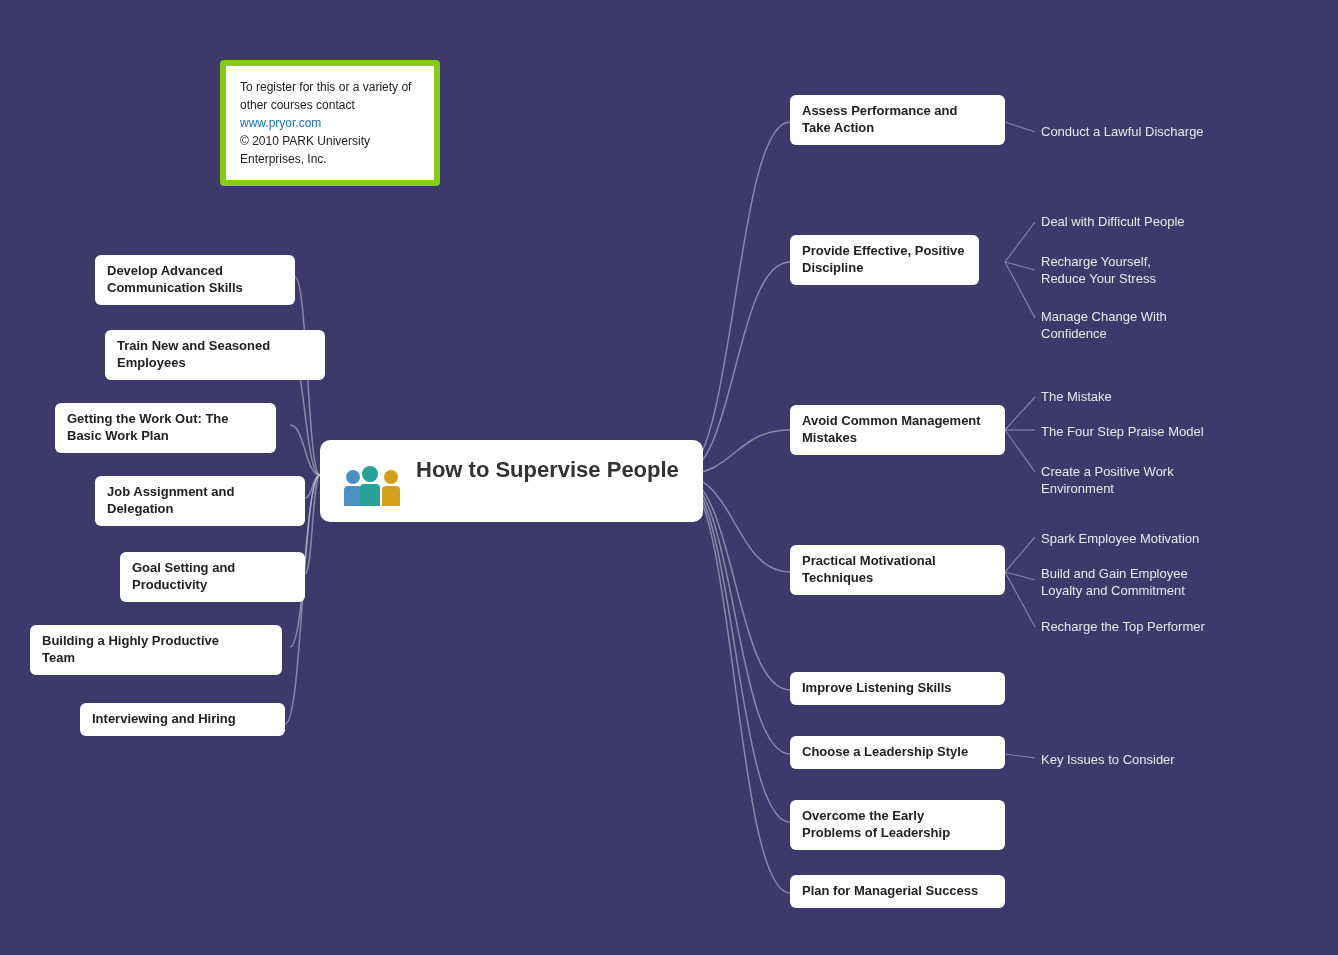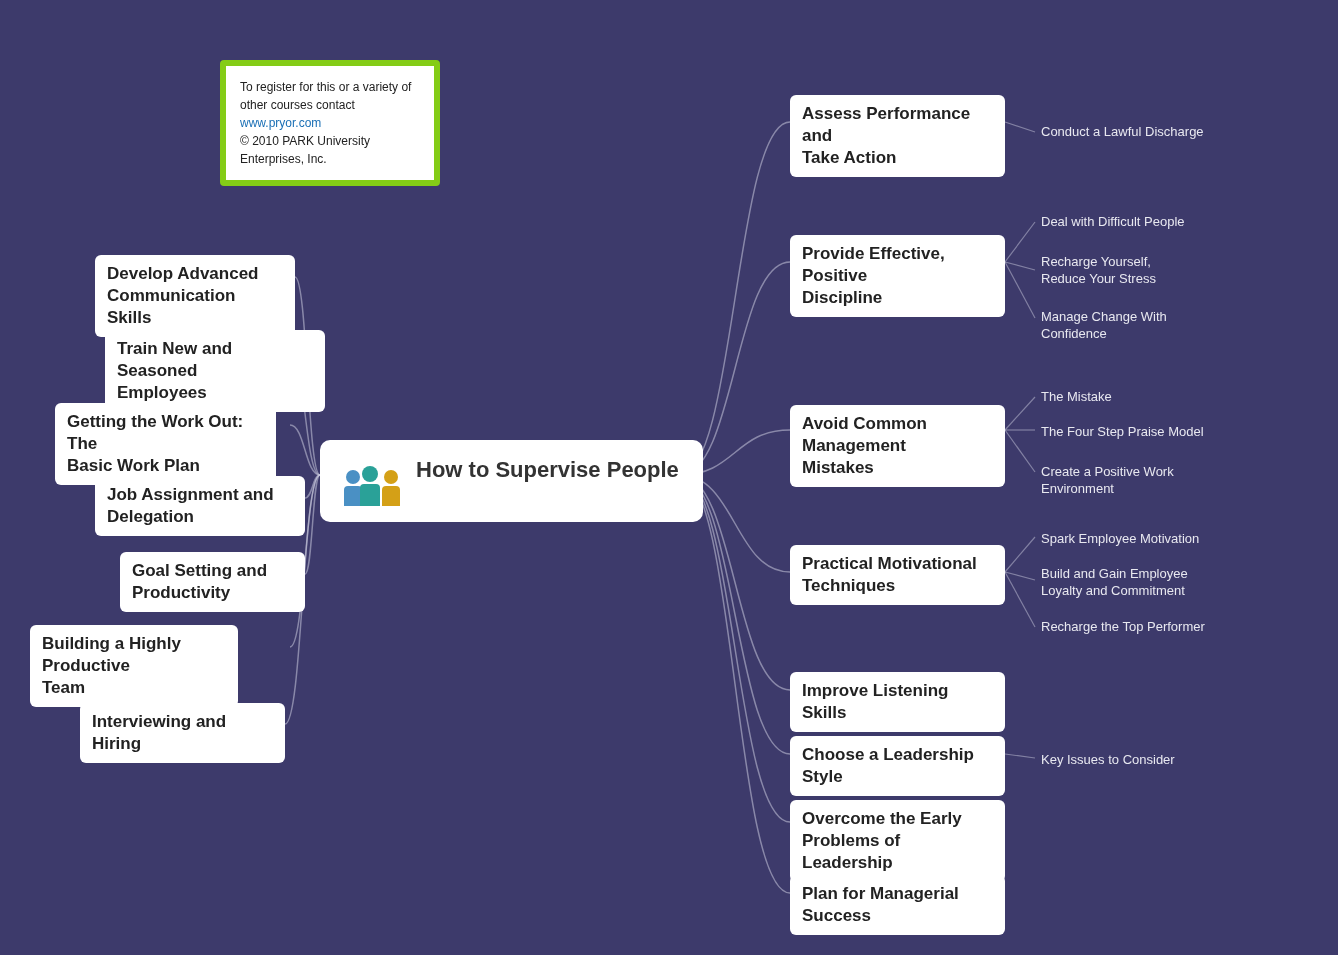--- a/index.html
+++ b/index.html
@@ -17,21 +17,21 @@
       top: 0; left: 0;
       width: 1338px;
       height: 955px;
     }
 
     .node {
       position: absolute;
       background: white;
       border-radius: 6px;
       padding: 8px 12px;
-      font-size: 17px;
+      font-size: 13px;
       color: #222;
       line-height: 1.3;
       text-align: center;
     }
 
     .node.center {
       display: flex;
       gap: 12px;
       padding: 16px 24px;
       font-size: 22px;
@@ -170,29 +170,29 @@
 <div class="node bold" style="left:95px; top:255px; width:200px;">Develop Advanced<br>Communication Skills</div>
 
 <div class="node bold" style="left:70px; top:330px; width:220px;margin-left:35px;">Train New and Seasoned<br>Employees</div>
 
 <div class="node bold" style="left:55px; top:403px; width:221px;">Getting the Work Out: The<br>Basic Work Plan</div>
 
 <div class="node bold" style="left:95px; top:476px; width:210px;">Job Assignment and<br>Delegation</div>
 
 <div class="node bold" style="left:120px; top:552px; width:185px;">Goal Setting and<br>Productivity</div>
 
-<div class="node bold" style="left:30px; top:625px; width:208px;">Building a Highly Productive<br>Team</div>
+<div class="node bold" style="left:30px; top:625px; width:252px;">Building a Highly Productive<br>Team</div>
 
 <div class="node bold" style="left:80px; top:703px; width:205px;">Interviewing and Hiring</div>
 
 <div class="node bold" style="left:790px; top:95px; width:215px;">Assess Performance and<br>Take Action</div>
 
 <div class="node leaf" style="left:1035px; top:120px;">Conduct a Lawful Discharge</div>
 
-<div class="node bold" style="left:790px; top:235px; width:215px;">Provide Effective, Positive<br>Discipline</div>
+<div class="node bold" style="left:790px; top:235px; width:189px;">Provide Effective, Positive<br>Discipline</div>
 
 <div class="node leaf" style="left:1035px; top:210px;">Deal with Difficult People</div>
 <div class="node leaf" style="left:1035px; top:250px; white-space:normal; width:165px;">Recharge Yourself, Reduce Your Stress</div>
 <div class="node leaf" style="left:1035px; top:305px; white-space:normal; width:155px;">Manage Change With Confidence</div>
 
 <div class="node bold" style="left:790px; top:405px; width:215px;">Avoid Common Management<br>Mistakes</div>
 
 <div class="node leaf" style="left:1035px; top:385px;">The Mistake</div>
 <div class="node leaf" style="left:1035px; top:420px;">The Four Step Praise Model</div>
 <div class="node leaf" style="left:1035px; top:460px; white-space:normal; width:165px;">Create a Positive Work Environment</div>

